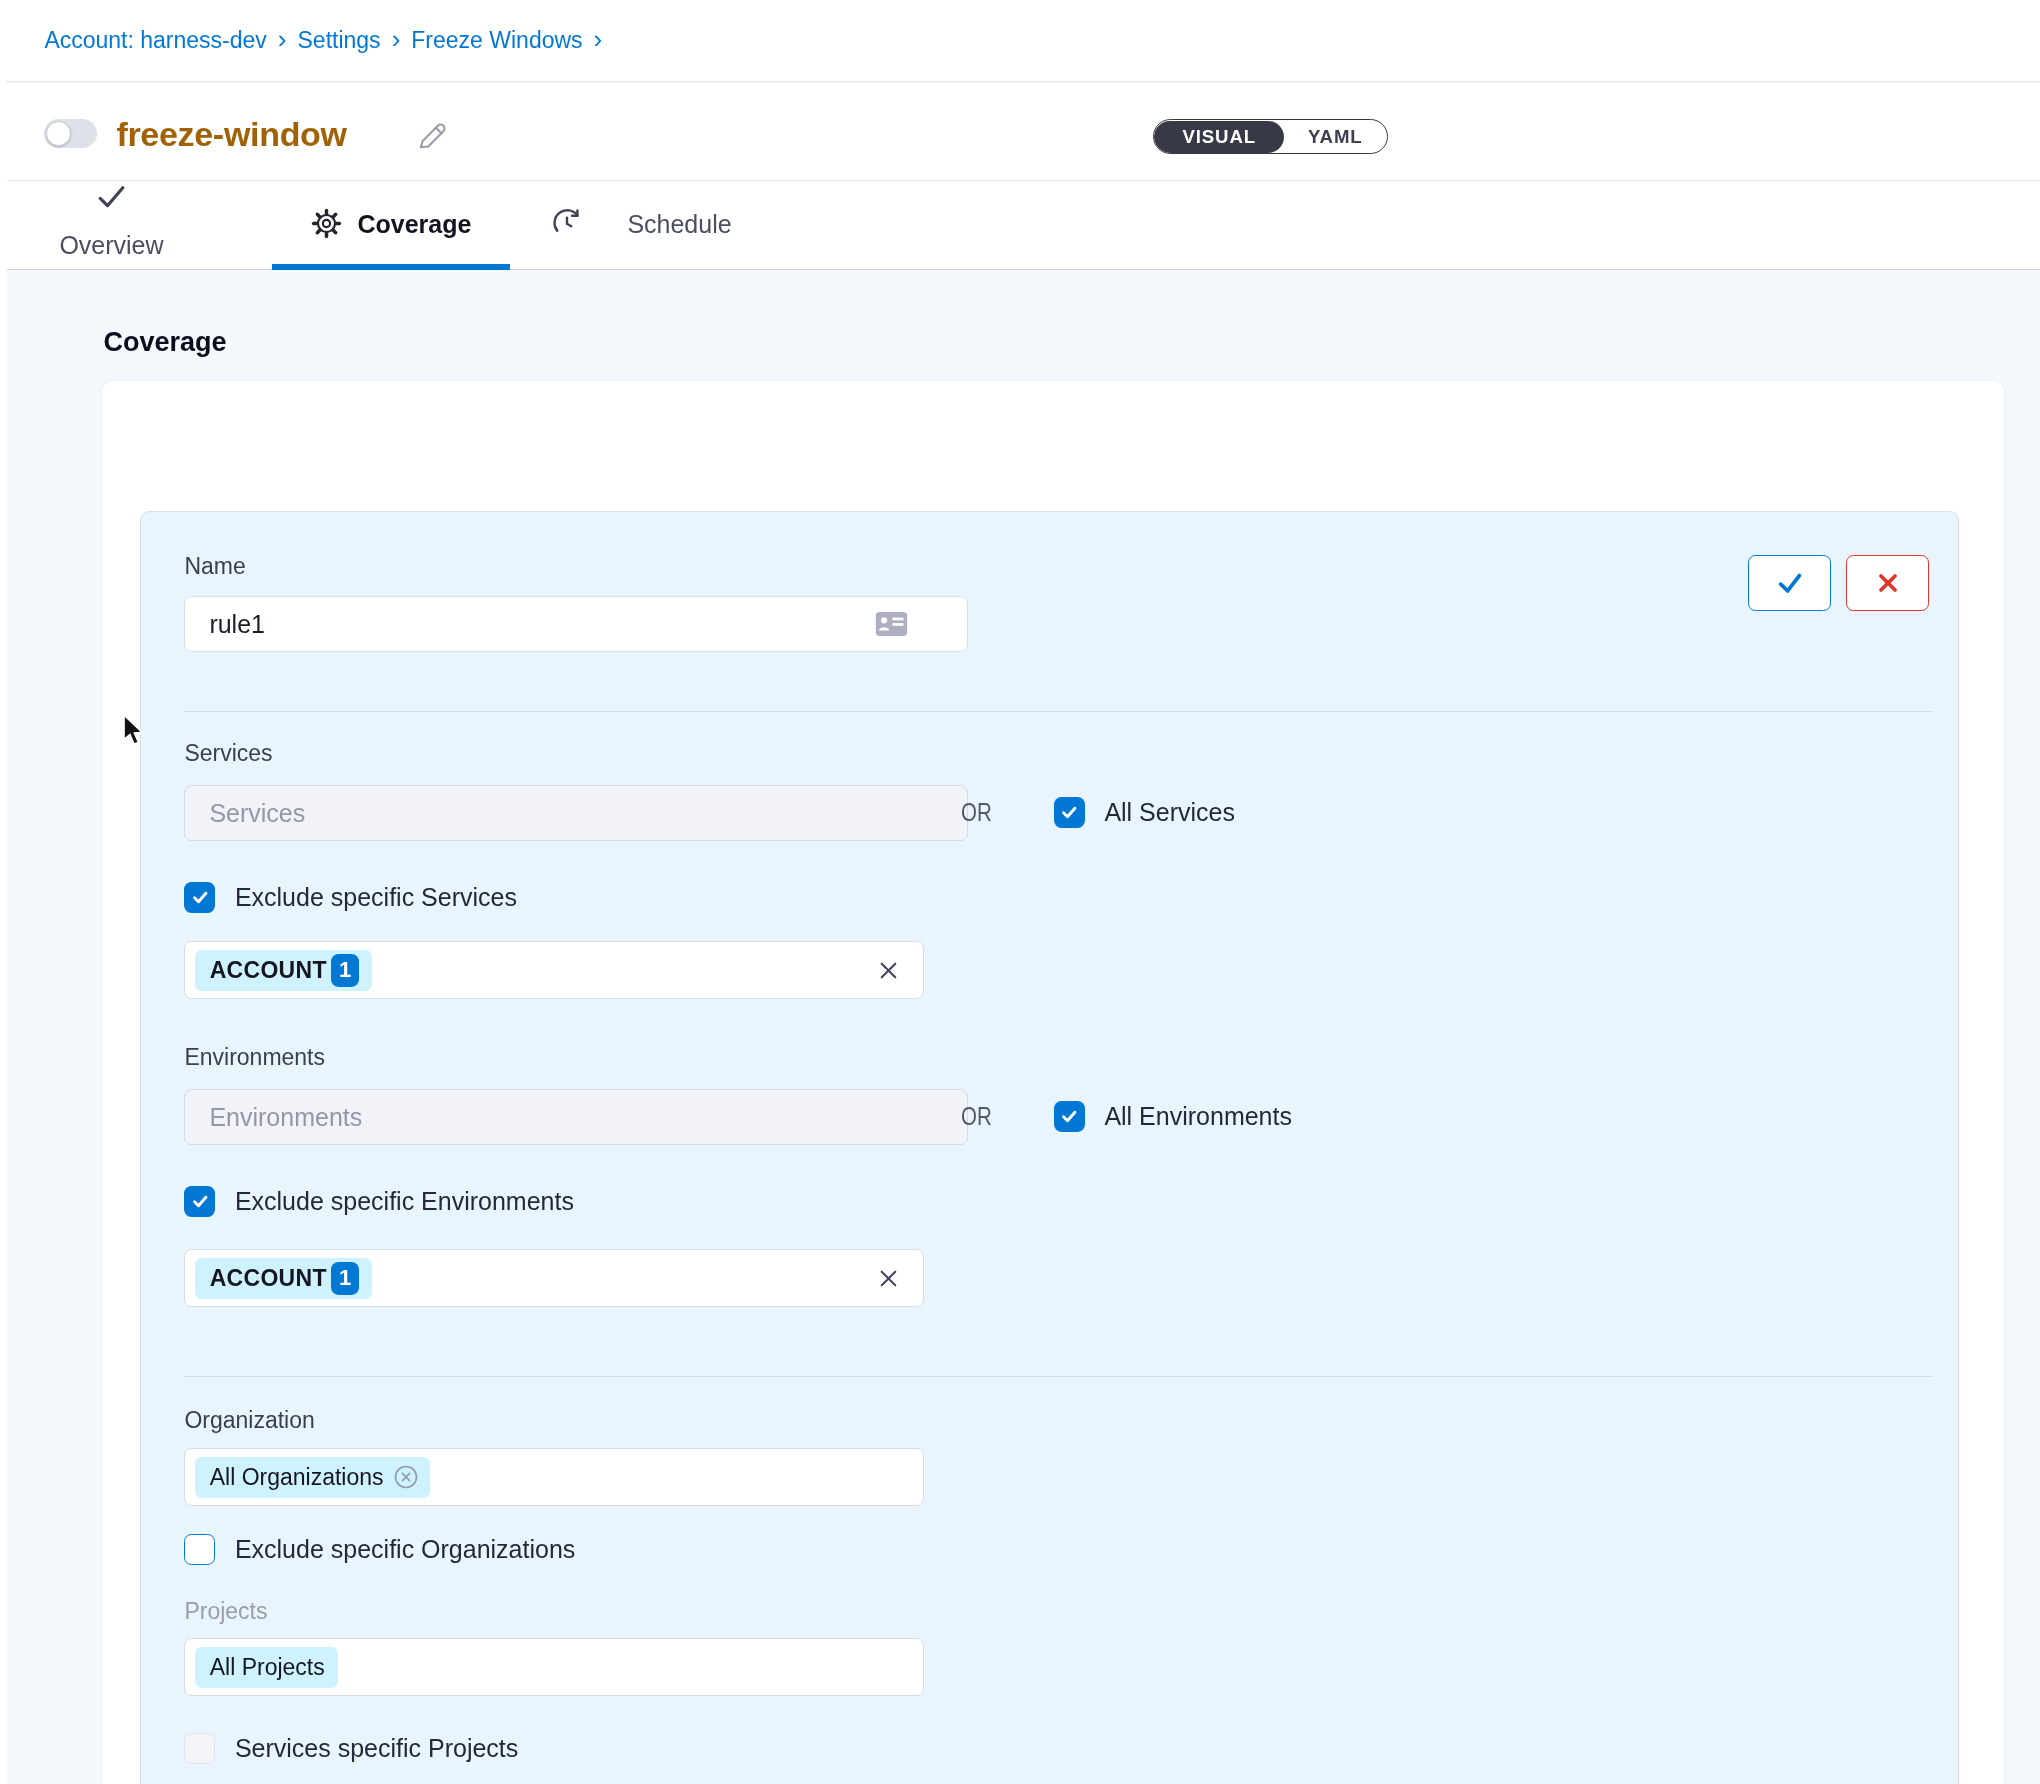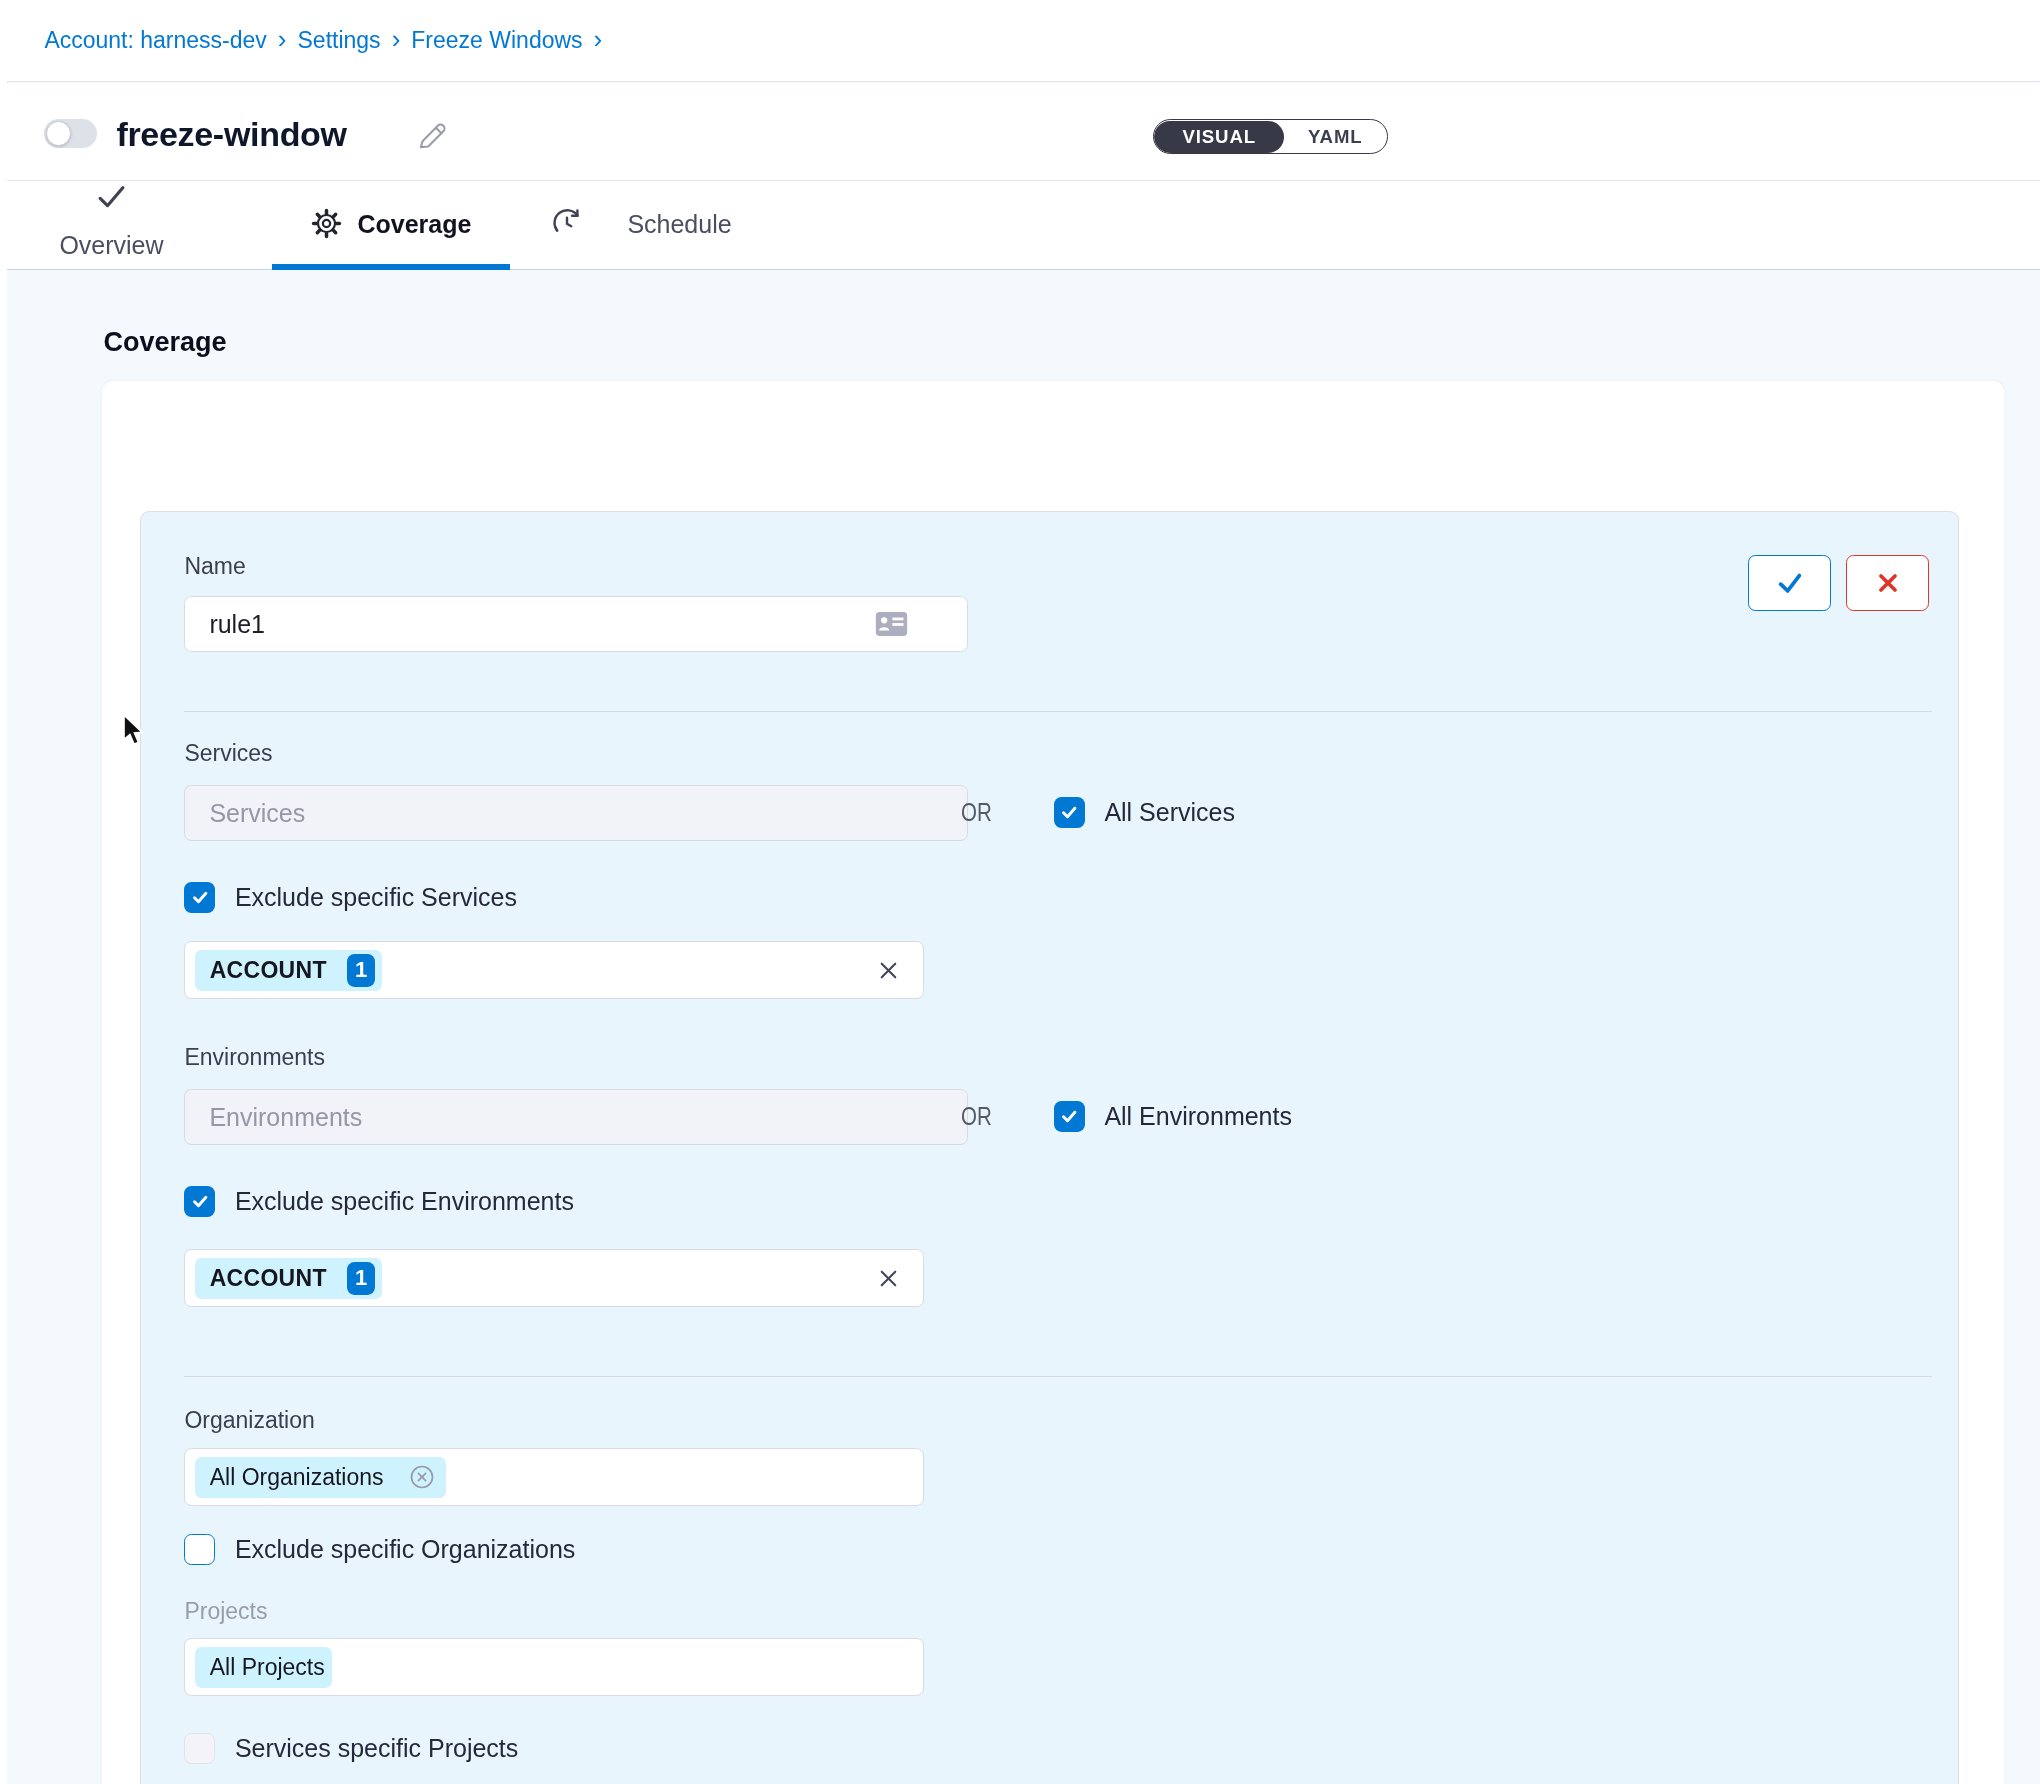--- a/index.html
+++ b/index.html
@@ -14,21 +14,21 @@
 
   
   .breadcrumb-bar{position:absolute;left:7.4px;right:0;top:0;height:82px;background:#ffffff;border-bottom:0.9px solid #e3e4ec;display:flex;align-items:center;padding-left:37px;box-sizing:border-box;}
   .breadcrumb{display:flex;align-items:center;gap:11px;font-size:23px;color:#0278d5;}
   .breadcrumb .crumb{cursor:pointer;}
   .breadcrumb .sep{font-size:26px;line-height:1;color:#0278d5;transform:translateY(-1.9px);}
 
   .title-bar{position:absolute;left:7.4px;right:0;top:83px;height:97px;background:#ffffff;border-bottom:0.9px solid #e3e4ec;}
   .toggle{position:absolute;left:37px;top:36px;width:53px;height:29px;border-radius:16px;background:#dde1e8;}
   .toggle .knob{position:absolute;left:1.9px;top:1.9px;width:25px;height:25px;border-radius:50%;background:#ffffff;border:0.9px solid #c8cbd4;box-sizing:border-box;box-shadow:0 0.9px 2.8px rgba(0,0,0,.18);}
-  .page-title{position:absolute;left:109px;top:32px;font-size:34px;font-weight:700;color:#0f172a;letter-spacing:-0.3px;}
+  .page-title{position:absolute;left:109px;top:32px;font-size:34px;font-weight:700;color:#a16207;letter-spacing:-0.3px;}
   .pencil{position:absolute;left:408px;top:37px;width:33px;height:33px;}
   .segmented{position:absolute;left:1146px;top:36px;height:35px;display:inline-flex;align-items:center;background:#ffffff;border:1.9px solid #383946;border-radius:18.6px;box-sizing:border-box;overflow:hidden;}
   .segmented .seg{height:32px;display:flex;align-items:center;padding:0 28px;font-size:18.6px;font-weight:700;letter-spacing:0.9px;cursor:pointer;}
   .segmented .seg.active{background:#383946;color:#ffffff;border-radius:16px;}
   .segmented .seg.inactive{color:#3c3f50;padding:0 24px;}
 
   .tabs-bar{position:absolute;left:7.4px;right:0;top:181px;height:89px;background:#ffffff;border-bottom:1.9px solid #cdd0dd;box-sizing:border-box;}
   .tab{position:absolute;top:0;height:87px;display:flex;align-items:center;gap:15px;cursor:pointer;}
   .tab .tab-label{font-size:25px;color:#4b4e61;}
   .tab.active .tab-label{font-weight:700;color:#121320;}
@@ -65,21 +65,21 @@
 
   .checkbox{width:31px;height:31px;border-radius:7.4px;box-sizing:border-box;display:flex;align-items:center;justify-content:center;flex:0 0 auto;cursor:pointer;}
   .checkbox.checked{background:#0278d5;}
   .checkbox.unchecked{background:#ffffff;border:1.9px solid #0278d5;}
   .checkbox.disabled{background:#f3f3f8;border:0.9px solid #e2e2ec;cursor:default;}
   .cb-label{font-size:25px;color:#25283a;margin-left:19.5px;}
 
   .cb-row{position:absolute;left:43px;display:flex;align-items:center;}
 
   .tag-input{position:absolute;left:43px;width:740px;height:58px;box-sizing:border-box;background:#ffffff;border:0.9px solid #d8dae4;border-radius:7.4px;display:flex;align-items:center;padding:0 22px 0 9.3px;}
-  .tag{display:inline-flex;align-items:center;background:#cff3fe;border-radius:6.5px;height:41px;padding:0 7px 0 15px;font-size:23px;color:#15161f;gap:16px;}
+  .tag{display:inline-flex;align-items:center;background:#cff3fe;border-radius:6.5px;height:41px;padding:0 13px 0 15px;font-size:23px;color:#15161f;}
   .tag.bold{font-weight:700;letter-spacing:0.3px;}
   .tag .count-badge{display:inline-flex;align-items:center;justify-content:center;min-width:28px;height:33px;margin-left:4.6px;background:#0278d5;color:#ffffff;border-radius:7.4px;font-size:22px;font-weight:700;}
   .tag .circle-x{margin-left:9.3px;display:inline-flex;}
   .tag-clear{margin-left:auto;display:inline-flex;cursor:pointer;}
 
   .cursor{position:absolute;left:122px;top:714px;width:25px;height:35px;z-index:50;pointer-events:none;}
 </style>
 </head>
 <body>
 

